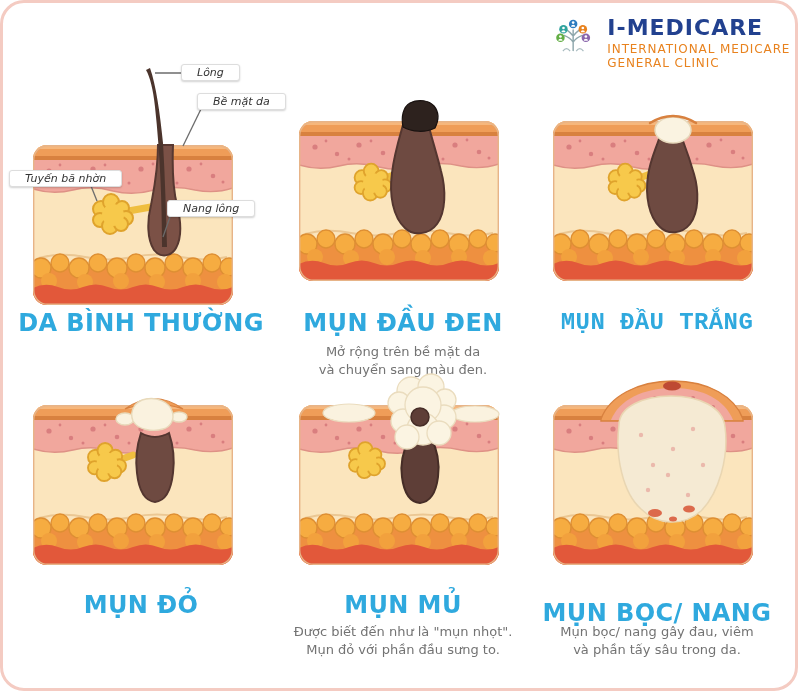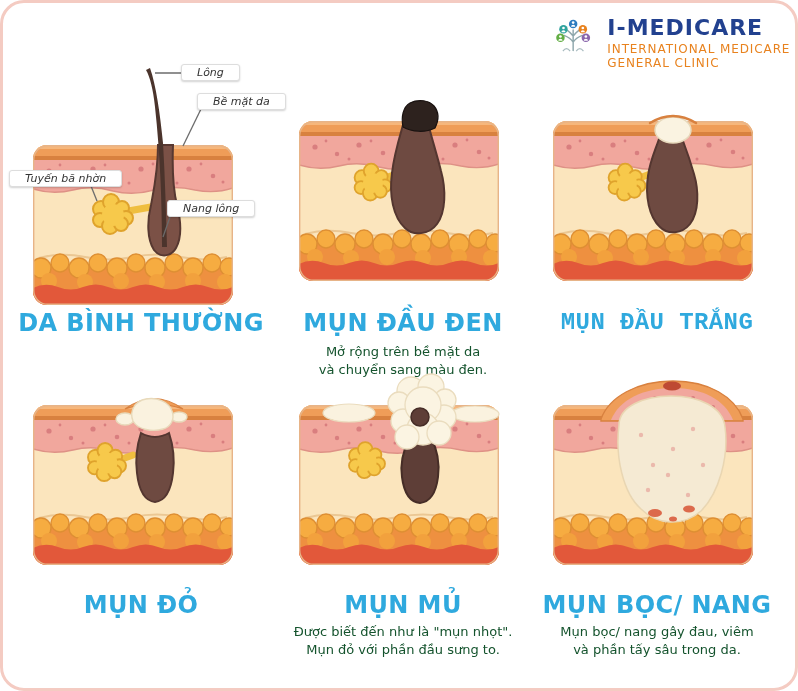--- a/index.html
+++ b/index.html
@@ -4,21 +4,21 @@
 <style>
   html,body{margin:0;padding:0;background:#ffffff;}
   body{font-family:"DejaVu Sans","Liberation Sans",sans-serif;}
   .page{position:relative;width:798px;height:691px;background:#ffffff;
         border:3px solid #F4CBC2;border-radius:24px;box-sizing:border-box;overflow:hidden;}
   .panel{position:absolute;}
   .panel svg.block{position:absolute;overflow:visible;}
   .panel h2{position:absolute;left:0;right:0;margin:0;text-align:center;
             font-size:24px;font-weight:bold;color:#2FA9DE;letter-spacing:.4px;}
   .panel p{position:absolute;left:2px;right:2px;margin:0;text-align:center;
-           font-size:13px;line-height:1.38;color:#14532d;white-space:pre-line;}
+           font-size:13px;line-height:1.38;color:#737373;white-space:pre-line;}
   .callout{position:absolute;background:#fff;border:1px solid #ddd;border-radius:3px;
            padding:1px 15px;font-size:11px;font-style:italic;color:#333;
            box-shadow:0 1px 2px rgba(0,0,0,.18);white-space:nowrap;z-index:5;text-align:right;}
   .logo{position:absolute;left:552px;top:4px;display:flex;align-items:flex-start;z-index:6;}
   .logo-text{margin-left:16px;padding-top:9px;}
   .logo-title{font-size:22px;font-weight:bold;color:#22418F;letter-spacing:1px;line-height:1.1;}
   .logo-sub{font-size:12px;color:#E8821E;letter-spacing:.9px;text-transform:uppercase;margin-top:2px;}
 </style>
 </head>
 <body>
@@ -239,18 +239,18 @@
           <circle cx="95" cy="85" r="2.2"></circle>
         <circle cx="135" cy="90" r="2.2"></circle>
           <circle cx="115" cy="70" r="2.2"></circle>
       </g>
       <g fill="#DC6A4C">
         <ellipse cx="102" cy="108" rx="7" ry="4"></ellipse>
           <ellipse cx="136" cy="104" rx="6" ry="3.5"></ellipse>
           <ellipse cx="120" cy="114" rx="4" ry="2.5"></ellipse>
       </g>
     </svg>
-    <h2 style="top:196px;">MỤN BỌC/ NANG</h2>
+    <h2 style="top:204px;">MỤN BỌC/ NANG</h2>
     <p style="top:228px;">Mụn bọc/ nang gây đau, viêm
 và phần tấy sâu trong da.</p>
   </section>
 
 </div>
 
 </body></html>

